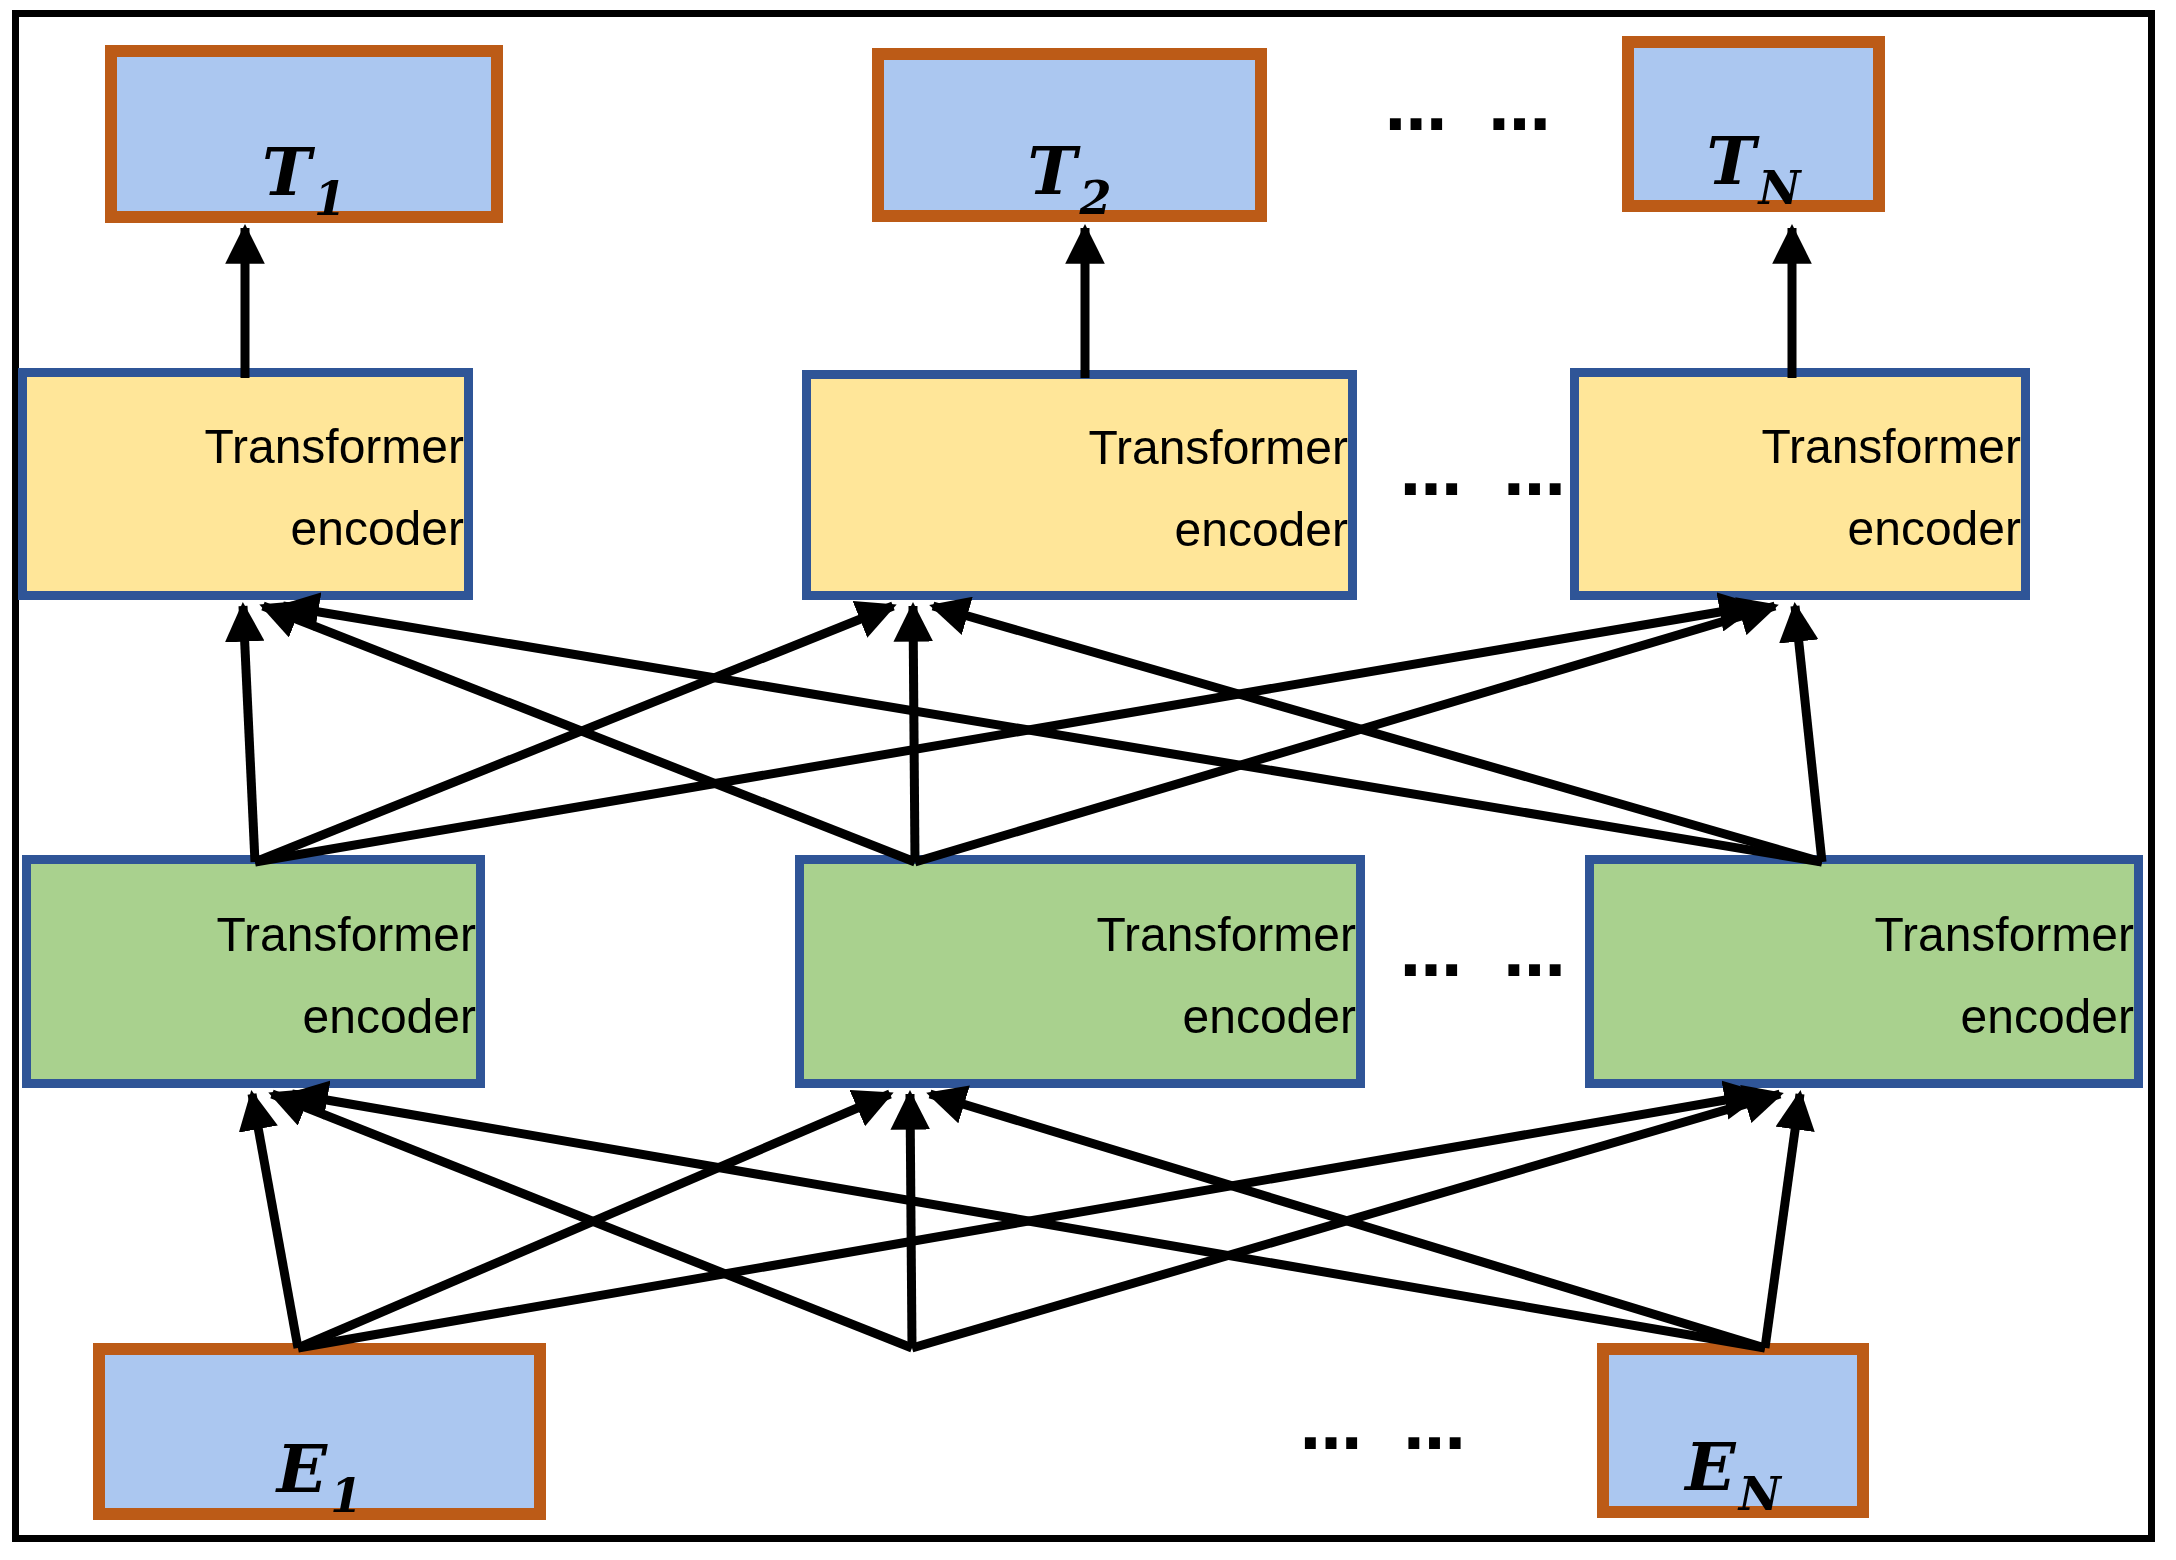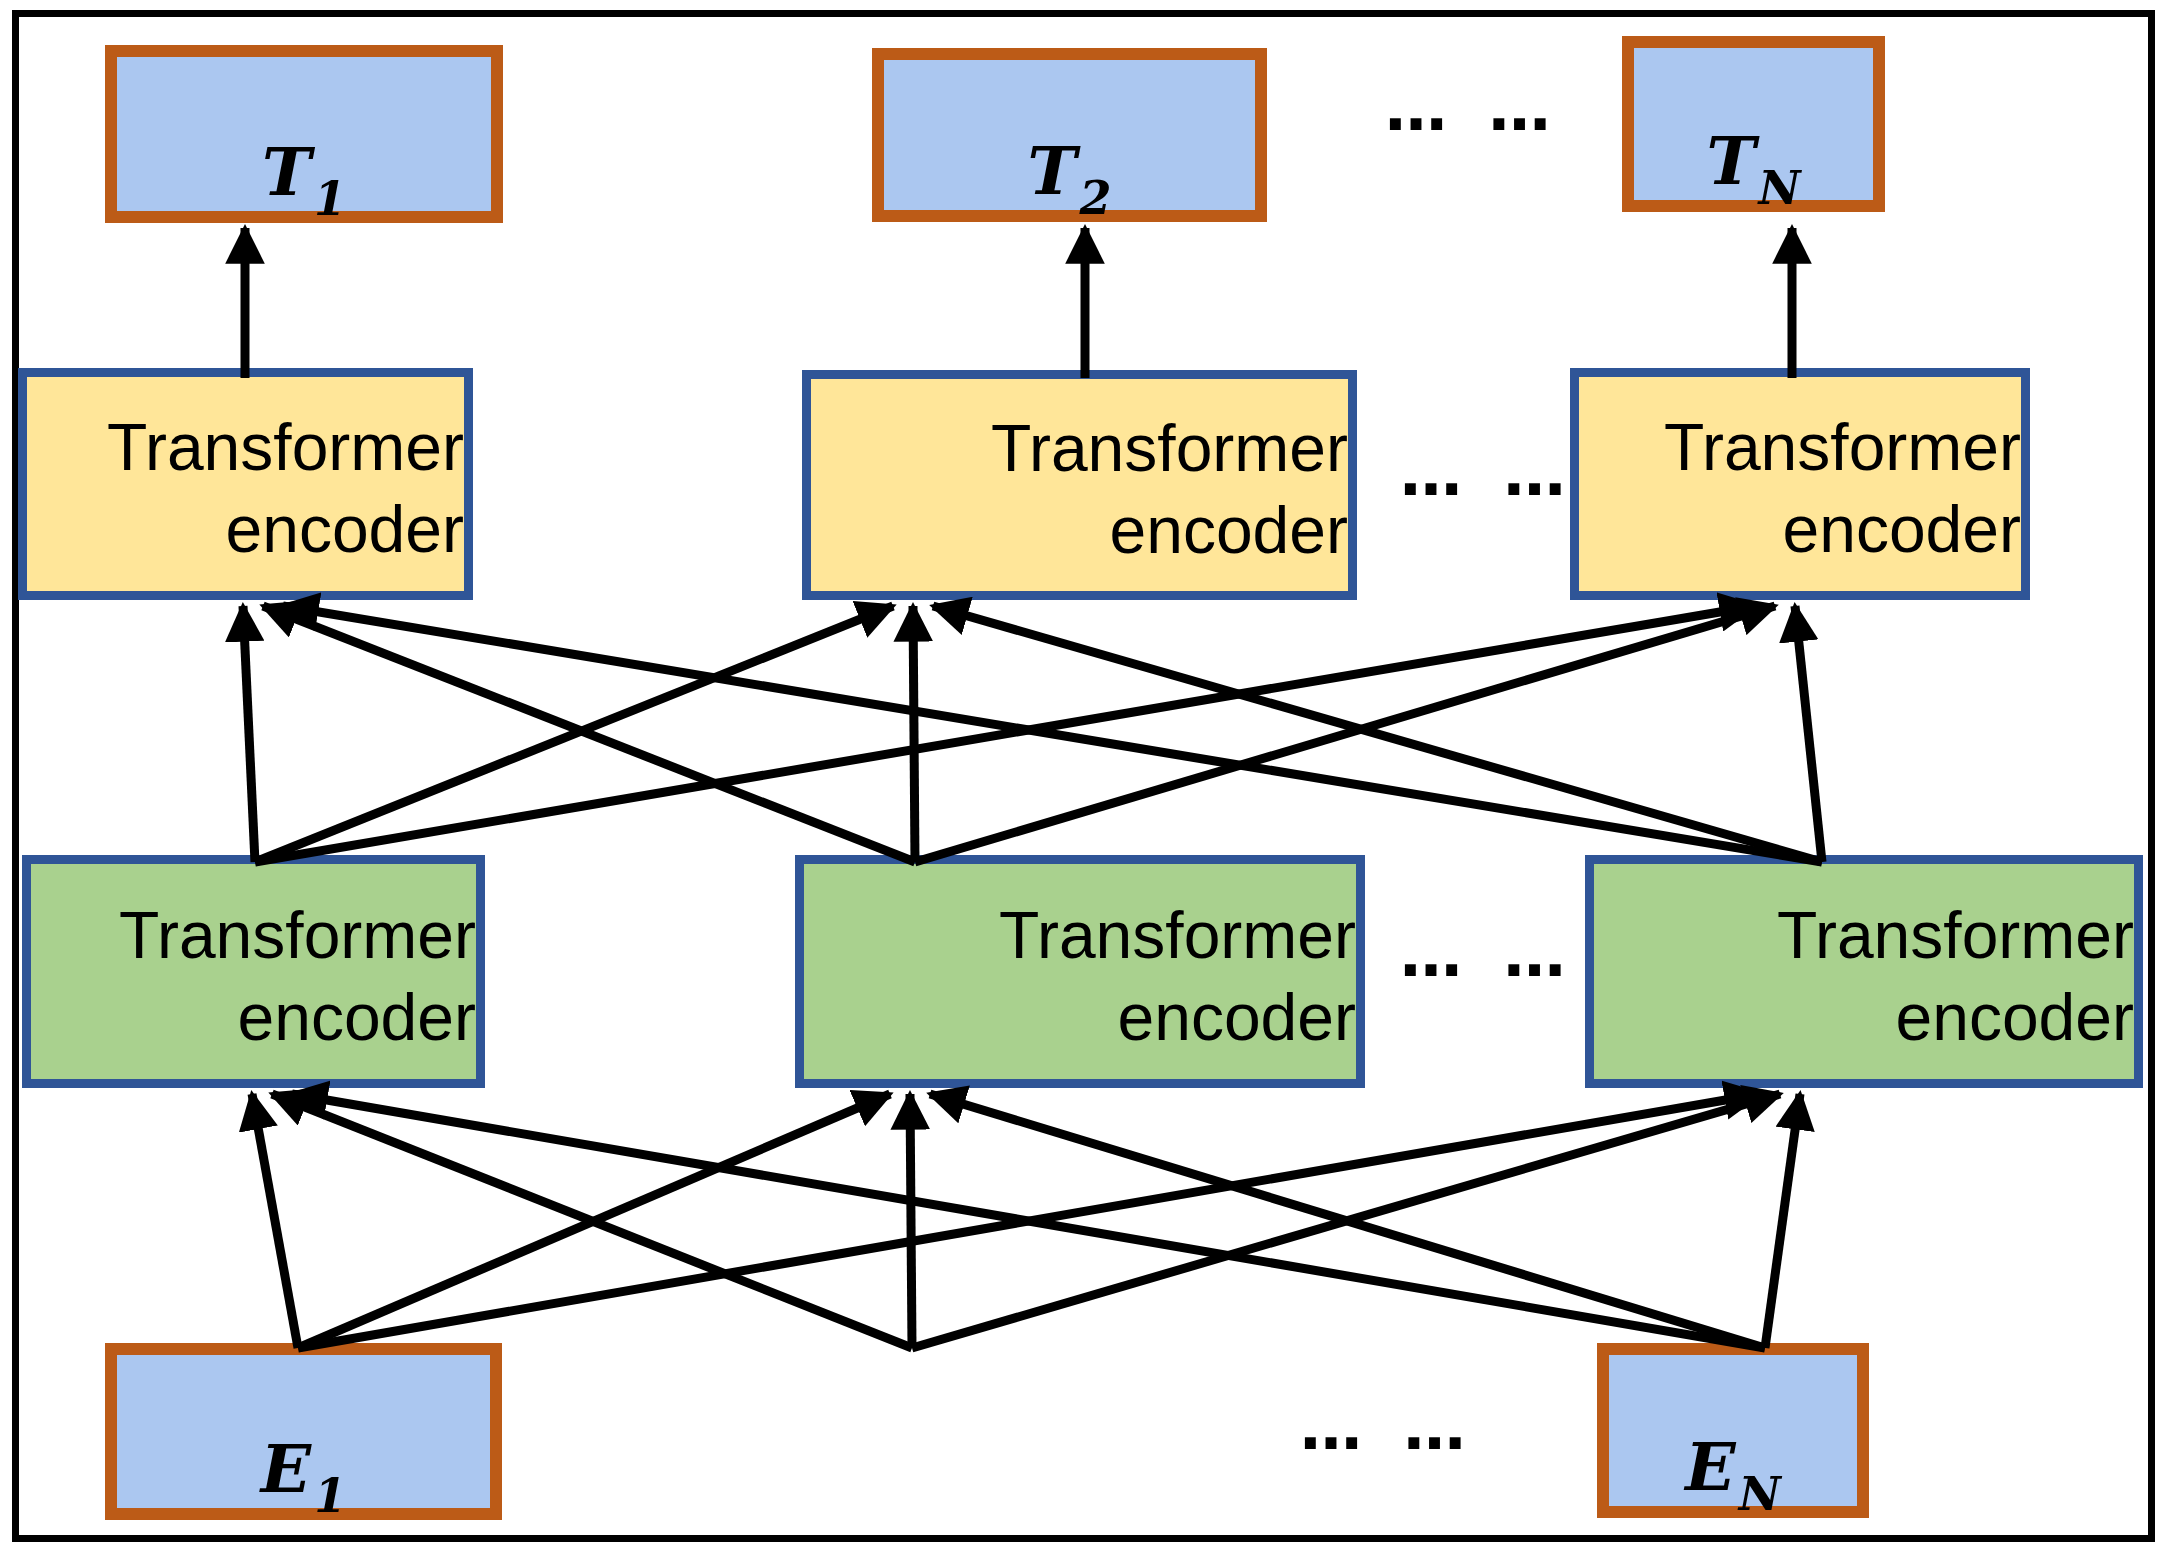--- a/index.html
+++ b/index.html
@@ -3,21 +3,21 @@
 <meta charset="utf-8">
 <style>
   html,body{margin:0;padding:0;background:#ffffff;}
   .canvas{position:relative;width:2176px;height:1560px;background:#ffffff;overflow:hidden;
           font-family:"Liberation Sans",sans-serif;}
   .frame{position:absolute;left:12px;top:10px;width:2143px;height:1532px;
          border:7px solid #000;box-sizing:border-box;background:transparent;}
   .box{position:absolute;box-sizing:border-box;display:flex;align-items:flex-end;justify-content:center;}
   .io-box{background:var(--box-blue-fill,#ABC7F0);border:12px solid var(--box-brown-border,#BC5B17);}
   .enc{border:9px solid var(--encoder-blue-border,#2F5597);flex-direction:column;
-       font-family:"Liberation Sans",sans-serif;font-size:66px;line-height:82px;color:#000;padding-top:8px;}
+       font-family:"Liberation Sans",sans-serif;font-size:48px;line-height:82px;color:#000;padding-top:8px;}
   .enc.yellow{background:var(--encoder-yellow-fill,#FFE699);}
   .enc.green{background:var(--encoder-green-fill,#A9D18E);}
   .enc-line{text-align:center;}
   .math-label{font-family:"DejaVu Serif",serif;font-style:italic;font-weight:bold;
               font-size:66px;color:#000;white-space:nowrap;}
   .math-label .sub{font-size:46px;position:relative;top:20px;margin-left:3px;}
   .dots{position:absolute;font-family:"DejaVu Sans",sans-serif;font-weight:bold;color:#000;
         font-size:62px;line-height:62px;letter-spacing:2px;word-spacing:16px;white-space:nowrap;}
   .arrows{position:absolute;left:0;top:0;width:2176px;height:1560px;pointer-events:none;}
   .arrows line{stroke:var(--arrow-black,#000);stroke-width:9;}
@@ -61,21 +61,21 @@
   <div class="box enc green" style="left:795px;top:855px;width:570px;height:233px">
     <div class="enc-line">Transformer</div>
     <div class="enc-line">encoder</div>
   </div>
   <div class="dots" style="left:1400px;top:924px">… …</div>
   <div class="box enc green" style="left:1585px;top:855px;width:558px;height:233px">
     <div class="enc-line">Transformer</div>
     <div class="enc-line">encoder</div>
   </div>
 
-  <div class="box io-box" style="left:105px;top:1343px;width:397px;height:177px">
+  <div class="box io-box" style="left:93px;top:1343px;width:453px;height:177px">
     <span class="math-label"><span>E</span><span class="sub">1</span></span>
   </div>
   <div class="dots" style="left:1300px;top:1397px">… …</div>
   <div class="box io-box" style="left:1597px;top:1343px;width:272px;height:175px">
     <span class="math-label"><span>E</span><span class="sub">N</span></span>
   </div>
 
   <svg class="arrows" viewBox="0 0 2176 1560">
     <defs>
       <marker id="ah" viewBox="0 0 10 10" refX="9" refY="5" markerWidth="4.4" markerHeight="4.4" orient="auto">

